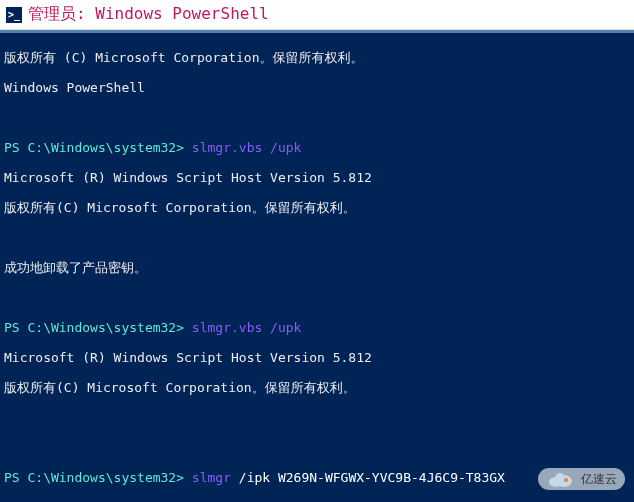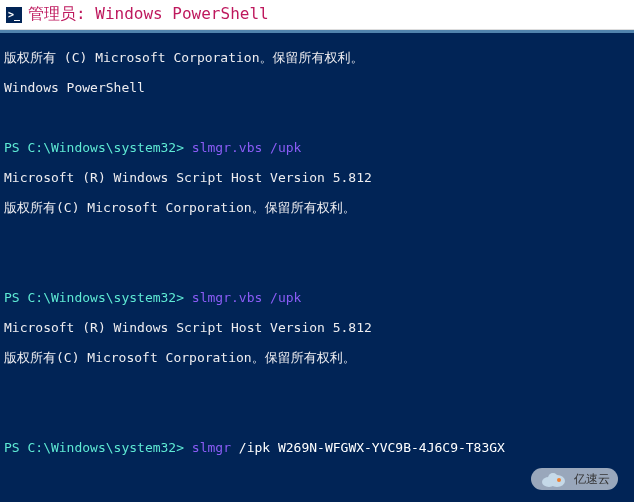--- a/index.html
+++ b/index.html
@@ -48,21 +48,21 @@
     }
     .line {
       display: block;
       min-height: 15px;
     }
     .prompt { color: #5eead4; }
     .cmd-white { color: #ffffff; }
     .cmd-yellow { color: #8b5cf6; }
     .watermark {
       position: absolute;
-      right: 16px;
+      right: 9px;
       bottom: 12px;
       display: flex;
       align-items: center;
       gap: 7px;
       background: rgba(255,255,255,0.6);
       padding: 2px 8px;
       border-radius: 12px;
       justify-content: flex-end;
     }
     .wm-cloud {
@@ -93,20 +93,21 @@
 <div class="top-accent"></div>
 
 <div class="terminal">
 <span class="line">版权所有 (C) Microsoft Corporation。保留所有权利。</span>
 <span class="line">Windows PowerShell</span>
 <span class="line"></span>
 <span class="line"><span class="prompt">PS C:\Windows\system32&gt; </span><span class="cmd-yellow">slmgr.vbs /upk</span></span>
 <span class="line">Microsoft (R) Windows Script Host Version 5.812</span>
 <span class="line">版权所有(C) Microsoft Corporation。保留所有权利。</span>
 <span class="line"></span>
+<span class="line">成功地卸载了产品密钥。</span>
 <span class="line"></span>
 <span class="line"><span class="prompt">PS C:\Windows\system32&gt; </span><span class="cmd-yellow">slmgr.vbs /upk</span></span>
 <span class="line">Microsoft (R) Windows Script Host Version 5.812</span>
 <span class="line">版权所有(C) Microsoft Corporation。保留所有权利。</span>
 <span class="line"></span>
 <span class="line"></span>
 <span class="line"><span class="prompt">PS C:\Windows\system32&gt; </span><span class="cmd-yellow">slmgr</span><span class="cmd-white"> /ipk W269N-WFGWX-YVC9B-4J6C9-T83GX</span></span>
 
 
 

